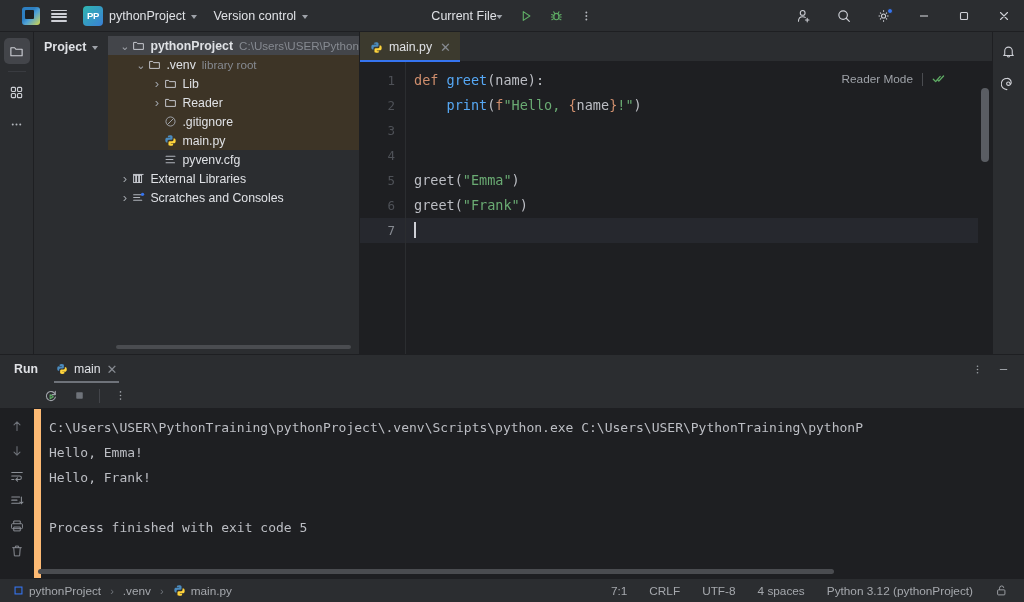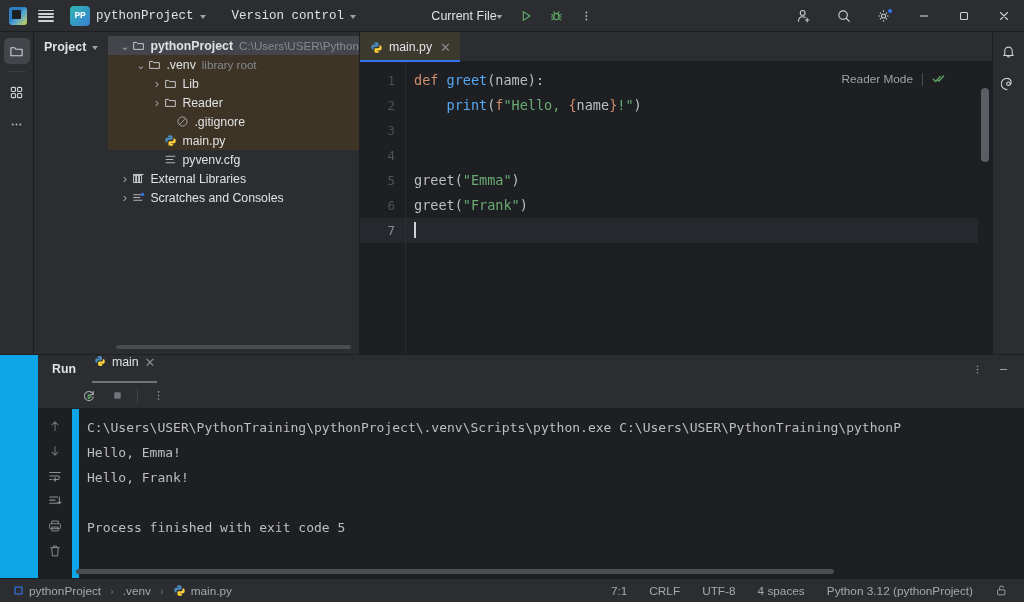--- a/index.html
+++ b/index.html
@@ -14,21 +14,21 @@
   .app { position: relative; width: 1024px; height: 602px; display: flex; flex-direction: column; }
 
   
   .titlebar {
     height: 32px; min-height: 32px;
     background: #2b2d30;
     display: flex; align-items: center;
     border-bottom: 1px solid #1e1f22;
     position: relative;
   }
-  .tb-left { display: flex; align-items: center; gap: 0; padding-left: 4px; font-family: Liberation Mono, monospace; }
+  .tb-left { display: flex; align-items: center; gap: 0; padding-left: 17px; }
   .tb-ico {
     width: 28px; height: 26px; display: flex; align-items: center; justify-content: center;
     border-radius: 4px; cursor: default;
   }
   .logo-sq {
     width: 18px; height: 18px; border-radius: 3px;
     background: linear-gradient(135deg,#2d7fc1 0%,#2d7fc1 38%,#4ea1d8 55%,#d6d84a 100%);
     position: relative;
   }
   .logo-sq::after {
@@ -45,21 +45,21 @@
     width: 20px; height: 20px; border-radius: 4px;
     background: linear-gradient(135deg,#2fb6b0,#3a7fd5);
     color: #fff; font-size: 9.5px; font-weight: bold;
     display: flex; align-items: center; justify-content: center; letter-spacing: -0.3px;
   }
   .chip-label { font-size: 12.5px; color: #dfe1e5; }
   .chev { width: 0; height: 0; border-left: 3.5px solid transparent; border-right: 3.5px solid transparent;
           border-top: 4px solid #9ea2a8; margin-top: 2px; }
   .vcs-chip {
     display: flex; align-items: center; gap: 6px; height: 24px; padding: 0 8px;
-    border-radius: 4px; margin-left: 10px; cursor: default; font-size: 12.5px; color: #dfe1e5;
+    border-radius: 4px; cursor: default; font-size: 12.5px; color: #dfe1e5;
   }
 
   .tb-center { position: absolute; left: 50%; transform: translateX(-50%); display: flex; align-items: center; gap: 2px; }
   .runcfg { display: flex; align-items: center; height: 24px; padding: 0 8px; border-radius: 4px; font-size: 12.5px; color: #dfe1e5; }
   .svgico { display: block; }
 
   .tb-right { margin-left: auto; display: flex; align-items: center; }
   .wbtn { width: 40px; height: 32px; display: flex; align-items: center; justify-content: center; }
   .dot-badge { position: absolute; width: 6px; height: 6px; border-radius: 50%; background: #3574f0;
                margin-left: 11px; margin-top: -10px; border: 1px solid #2b2d30; }
@@ -125,25 +125,25 @@
   }
   .reader .sepbar { width: 1px; height: 13px; background: #4a4c50; }
   .ed-rightbar { width: 14px; min-width: 14px; background: #1e1f22; position: relative; }
   .ed-thumb { position: absolute; left: 3px; top: 26px; width: 8px; height: 74px; background: #5a5d63; border-radius: 4px; }
 
   
   .rightstrip { width: 32px; min-width: 32px; background: #2b2d30; display: flex; flex-direction: column;
                 align-items: center; border-left: 1px solid #1e1f22; }
 
   
-  .runpanel { height: 224px; min-height: 224px; background: #0ea5e9; display: flex; flex-direction: column;
-              border-top: 1px solid #1e1f22; padding-left: 38px; }
+  .runpanel { height: 224px; min-height: 224px; background: #fdba74; display: flex; flex-direction: column;
+              border-top: 1px solid #1e1f22; }
   .run-head { height: 28px; min-height: 28px; background: #2b2d30; display: flex; align-items: center; position: relative; }
   .run-title { font-size: 12.3px; font-weight: bold; padding: 0 10px 0 14px; color: #dfe1e5; }
-  .run-tab { display: flex; align-items: flex-start; gap: 6px; padding: 0 8px; height: 28px; font-size: 12.3px;
+  .run-tab { display: flex; align-items: center; gap: 6px; padding: 0 8px; height: 28px; font-size: 12.3px;
              position: relative; color: #dfe1e5; }
   .run-tab::after { content: ""; position: absolute; left: 6px; right: 6px; bottom: 0; height: 2px; background: #6f737a; }
   .run-tab .x { color: #868a91; font-size: 13px; }
   .run-head-right { margin-left: auto; display: flex; align-items: center; gap: 4px; padding-right: 10px; }
   .run-toolbar { height: 26px; min-height: 26px; background: #2b2d30; display: flex; align-items: center;
                  padding-left: 40px; gap: 6px; border-bottom: 1px solid #1e1f22; }
   .rt-btn { width: 22px; height: 22px; display: flex; align-items: center; justify-content: center; border-radius: 4px; }
   .rt-sep { width: 1px; height: 14px; background: #43454a; margin: 0 3px; }
   .run-main { flex: 1; display: flex; min-height: 0; position: relative; }
   .console-side { width: 34px; min-width: 34px; background: #1e1f22; display: flex; flex-direction: column;
@@ -323,21 +323,21 @@
             </div>
             <div class="trow" style="padding-left: 42px;">
               <span class="tw" style="font-size: 13px;">›</span>
               <span class="ticon">
                 <svg width="13" height="13" viewBox="0 0 16 16" stroke="#ced0d6" stroke-width="1.15" fill="none" stroke-linejoin="round">
                   <path d="M2 12.8 V4.2 h3.7 l1.2 1.5 H14 v7.1 z"></path>
                 </svg>
               </span>
               <span class="tlabel">Reader</span>
             </div>
-            <div class="trow" style="padding-left: 54px;">
+            <div class="trow" style="padding-left: 42px;">
               <span class="tw"></span>
               <span class="ticon">
                 <svg width="13" height="13" viewBox="0 0 16 16" stroke="#a0a4aa" stroke-width="1.2" fill="none">
                   <circle cx="8" cy="8" r="5.6"></circle>
                   <path d="M4 12 L12 4"></path>
                 </svg>
               </span>
               <span class="tlabel">.gitignore</span>
             </div>
             <div class="trow" style="padding-left: 42px;">

